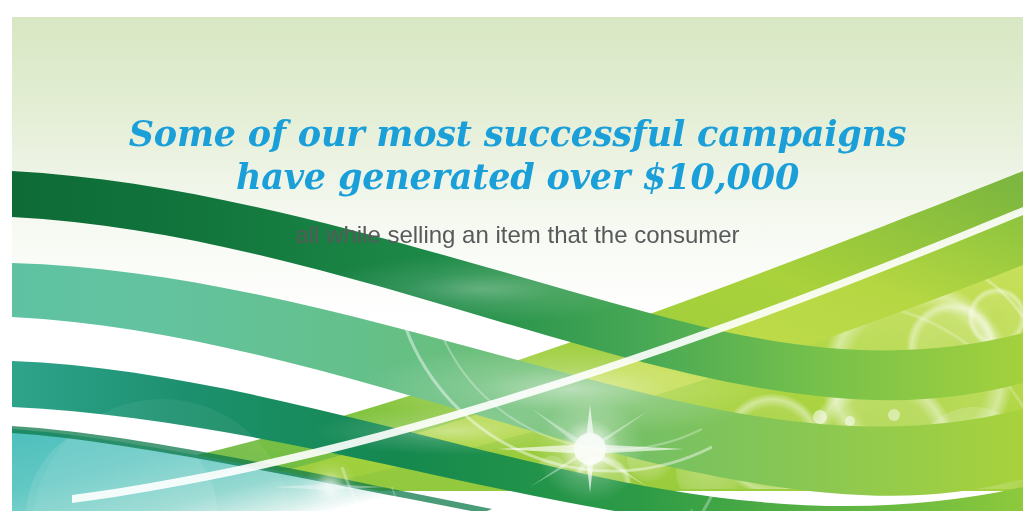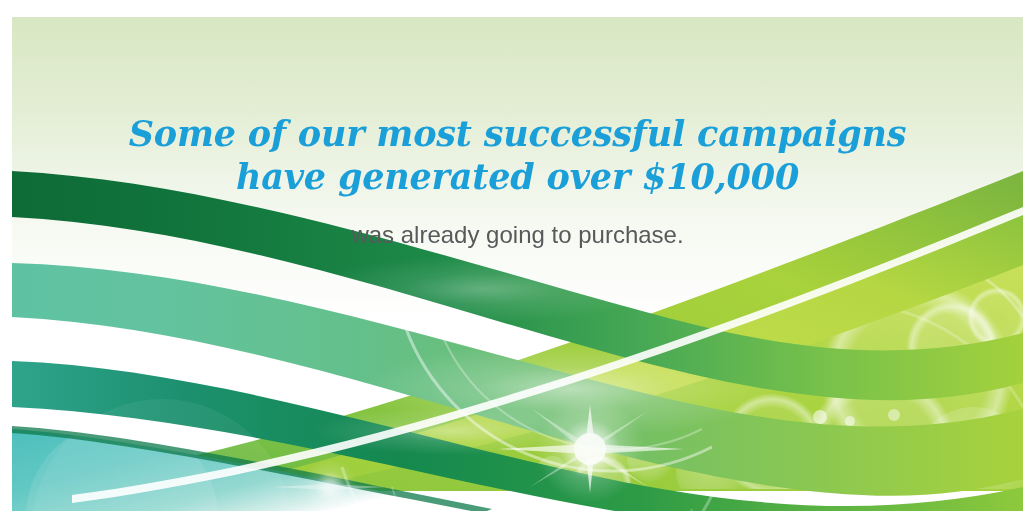--- a/index.html
+++ b/index.html
@@ -221,18 +221,18 @@
 
       </g>
     </svg>
 
     <div class="textblock">
       <h1 class="headline">
         <span>Some of our most successful campaigns</span>
         <span class="l2">have generated over $10,000</span>
       </h1>
       <p class="sub">
-        <span class="l2">was already going to purchase.</span>
+        <span>all while selling an item that the consumer</span>
       </p>
     </div>
 
   </div>
 </div>
 
 </body></html>

